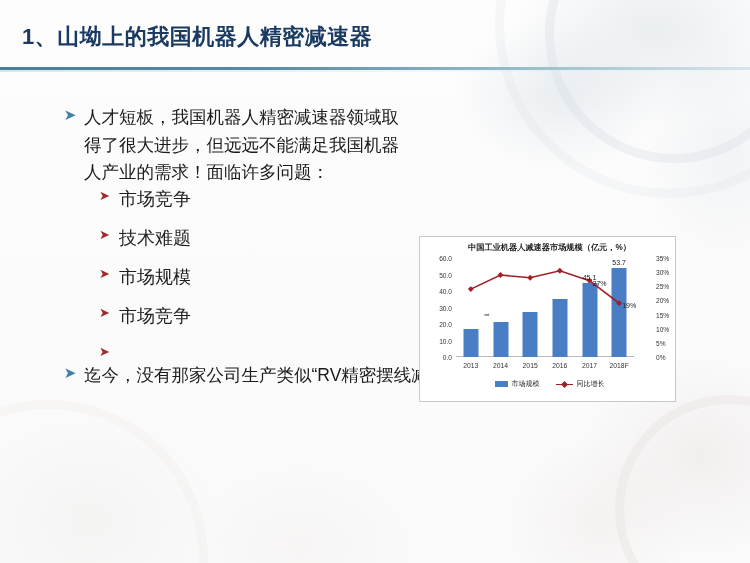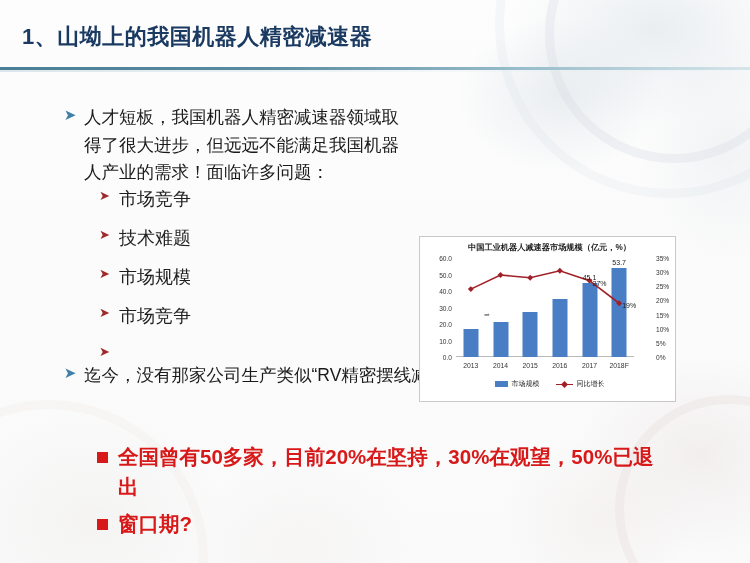--- a/index.html
+++ b/index.html
@@ -314,30 +314,20 @@
       <div class="bullet-row">
         <span class="marker-arrow-red">➤</span>
       </div>
     </div>
 
     <div class="bullet-row" id="bullet-2">
       <span class="marker-arrow-blue">➤</span>
       <span class="txt-main">迄今，没有那家公司生产类似“RV精密摆线减速器“的在盈利！</span>
     </div>
 
-    <div id="red-list">
-      <div class="bullet-row">
-        <span class="marker-square-red"></span>
-        <span class="txt-red">全国曾有50多家，目前20%在坚持，30%在观望，50%已退出</span>
-      </div>
-      <div class="bullet-row">
-        <span class="marker-square-red"></span>
-        <span class="txt-red">窗口期?</span>
-      </div>
-    </div>
 
     <div class="chart-card">
       <div class="chart-title">中国工业机器人减速器市场规模（亿元，%）</div>
 
       <div class="plot">
         <div class="plot-frame"></div>
         <div class="axis-base"></div>
 
         <div id="y-left-ticks">
             <div class="y-left-label" style="top: 0px;">60.0</div>

